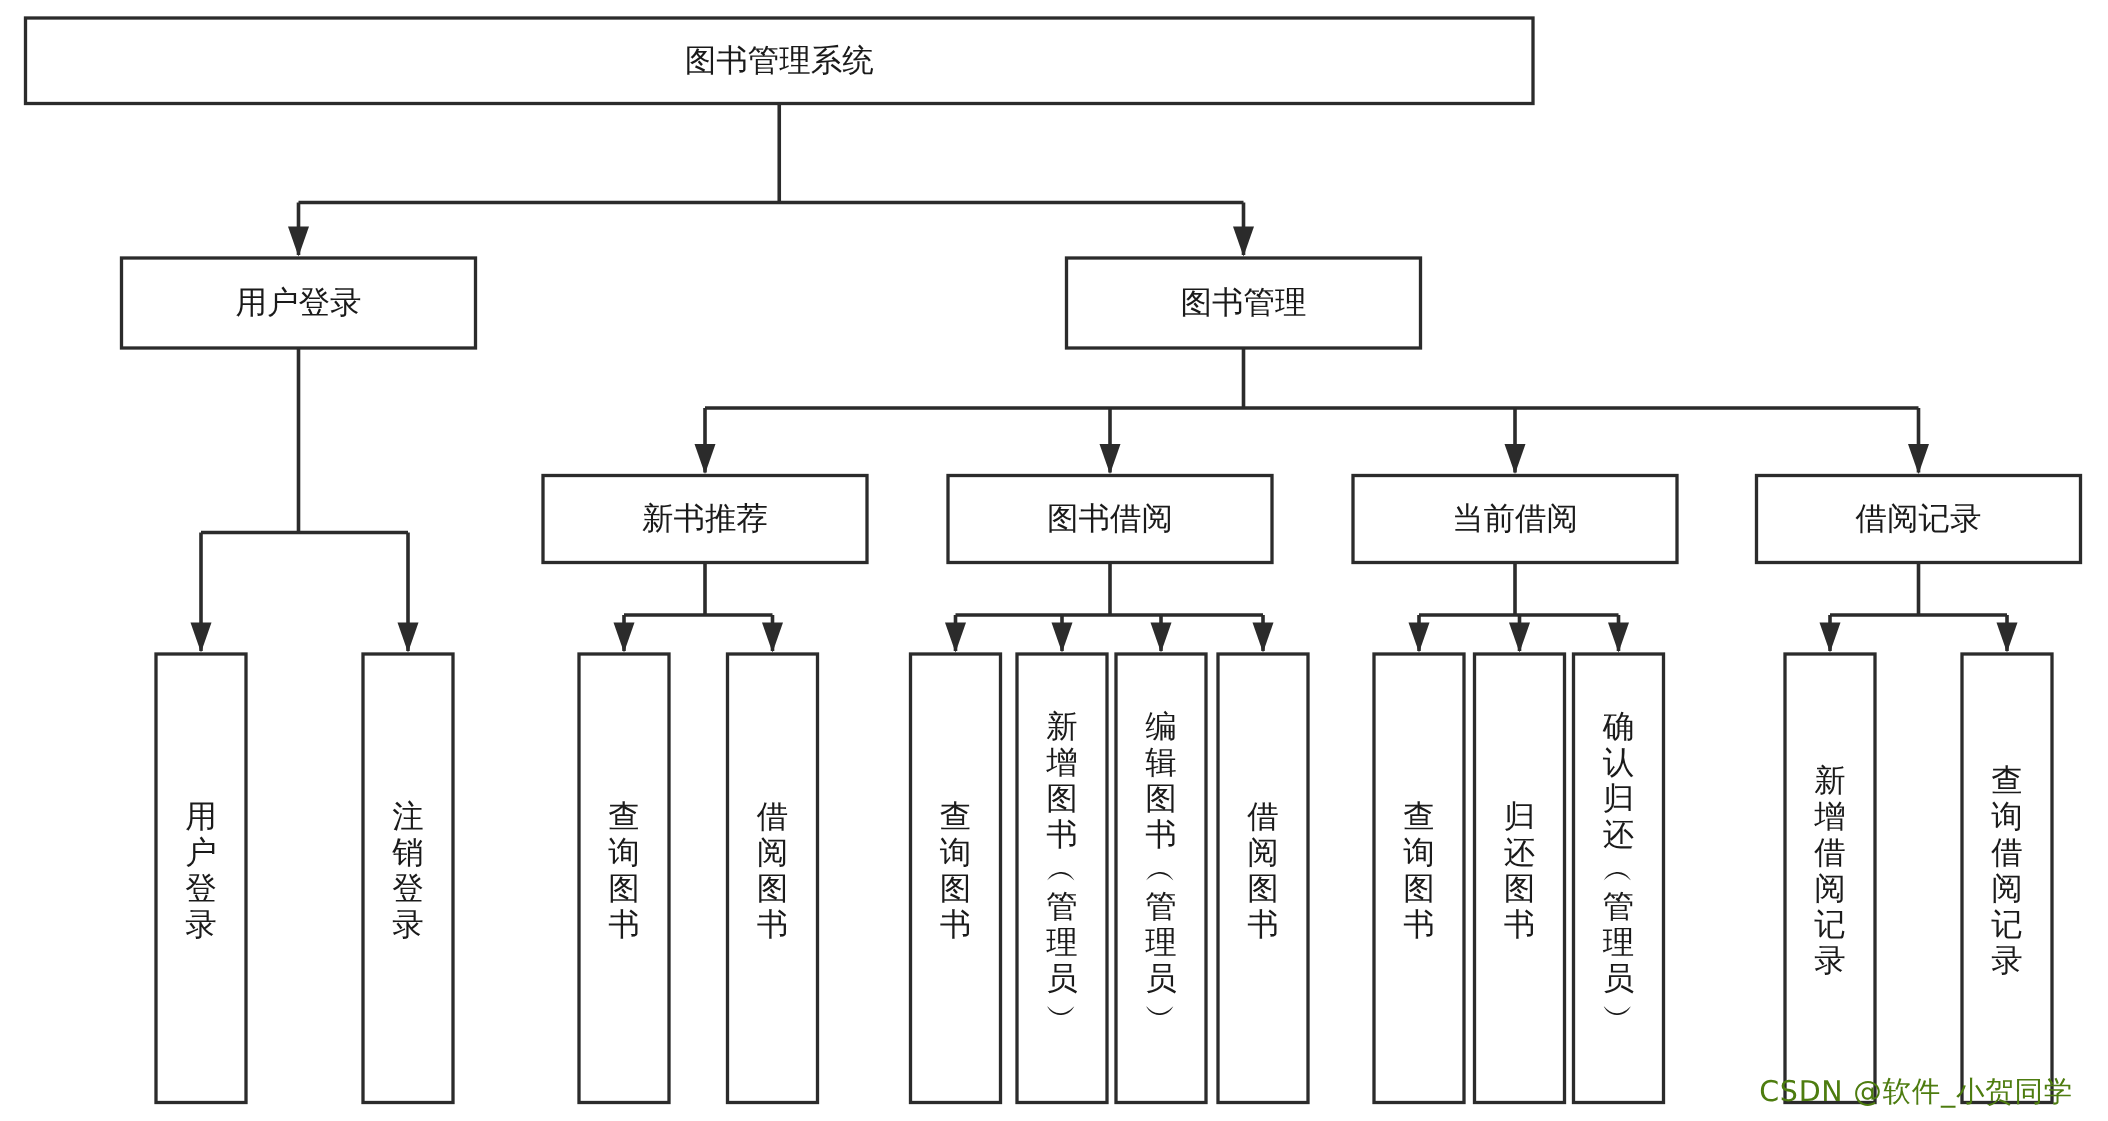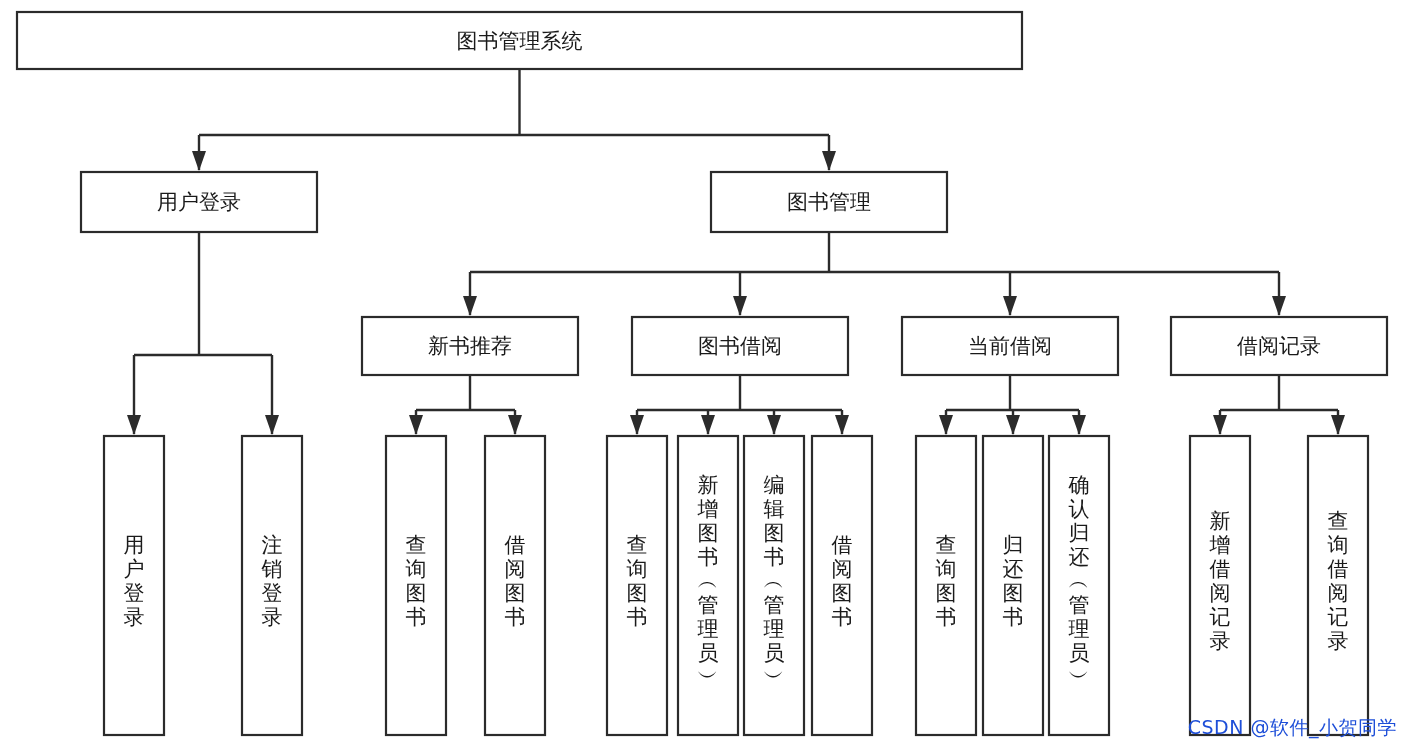--- a/index.html
+++ b/index.html
@@ -45,25 +45,25 @@
     dominant-baseline: middle;
   }
   .node-label-vertical {
     fill: #1a1a1a;
     font-family: "DejaVu Sans", "Liberation Sans", sans-serif;
     font-size: 21px;
     text-anchor: middle;
   }
   .watermark {
     position: absolute;
-    right: 8px;
+    right: 23px;
     bottom: 6px;
     font-family: "DejaVu Sans", "Liberation Sans", sans-serif;
     font-size: 19px;
-    color: #1d4ed8;
+    color: #4d7c0f;
     white-space: nowrap;
     letter-spacing: 0.5px;
   }
 </style>
 </head>
 <body>
 
 <div id="stage">
   <svg id="diagram" viewBox="0 0 1405 747">
     <g id="edges-layer">

